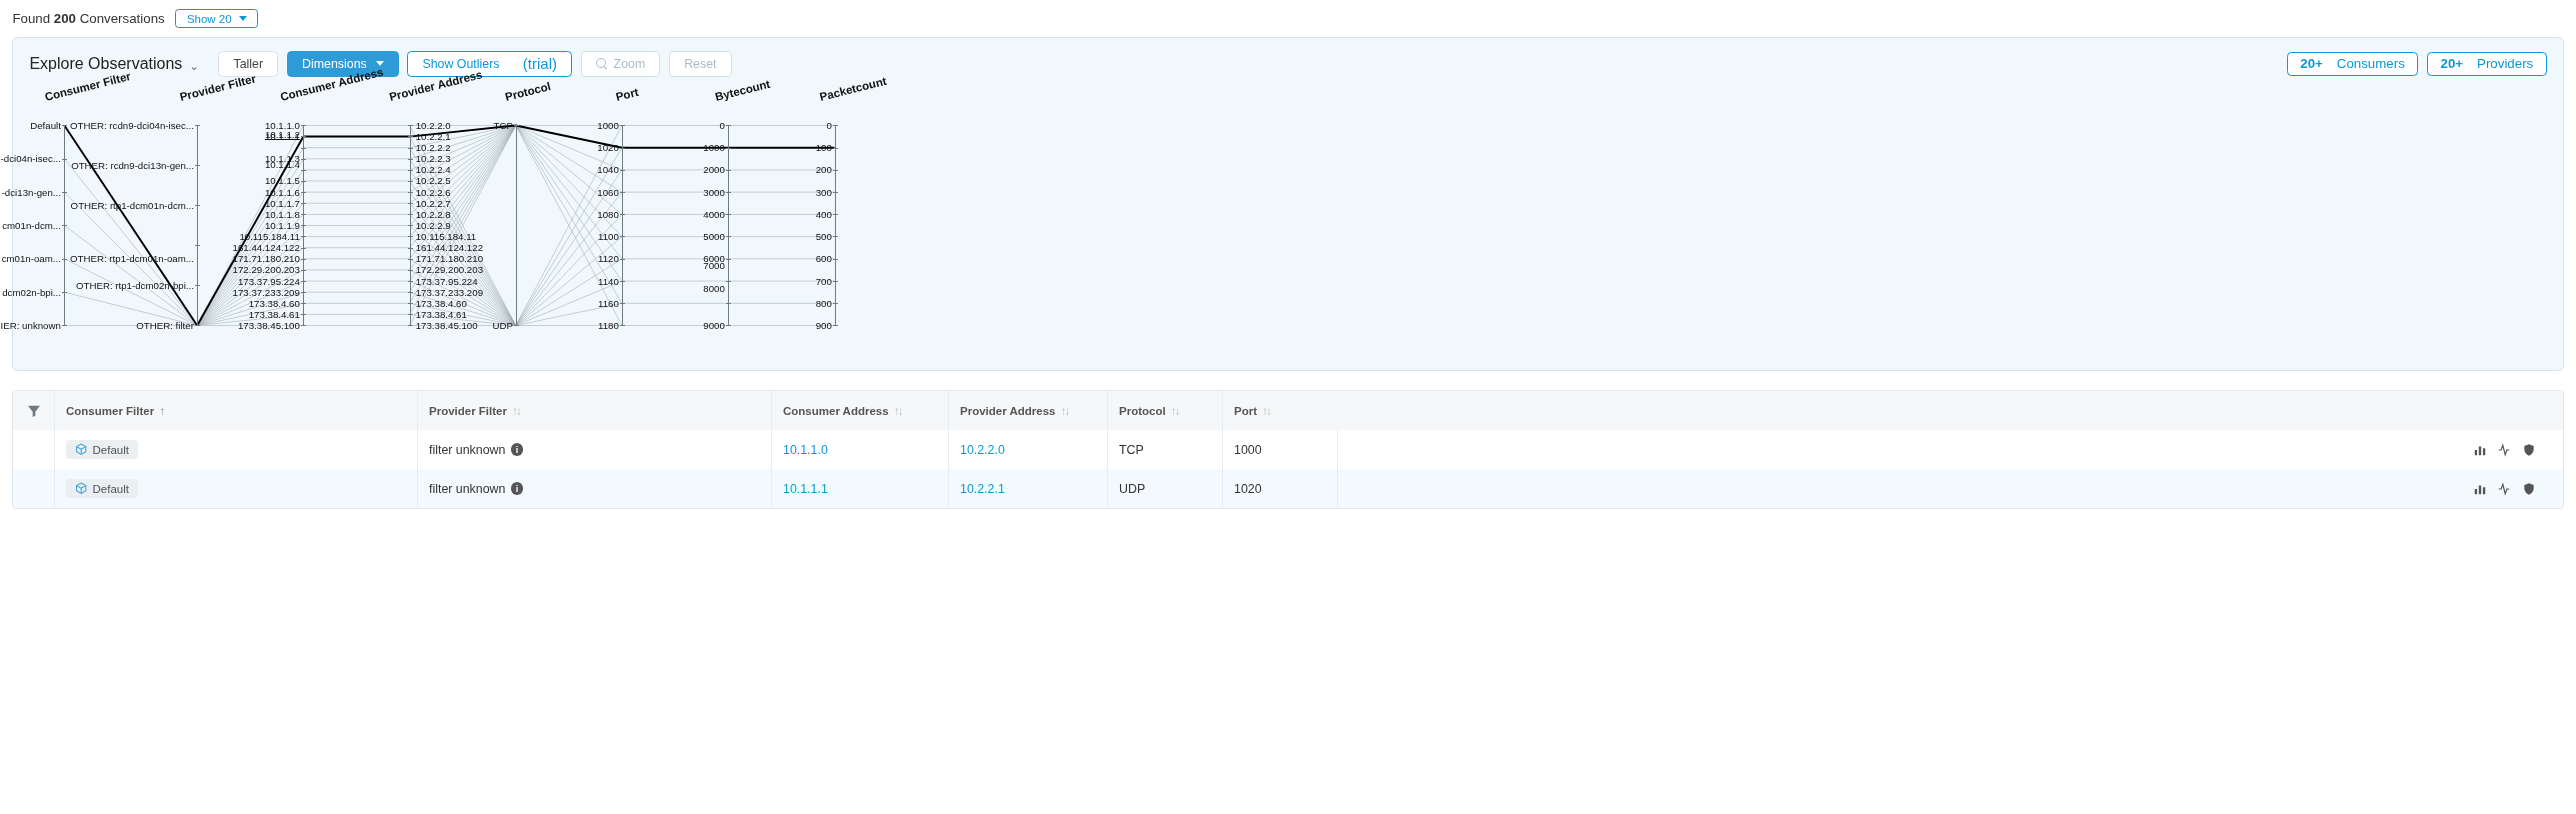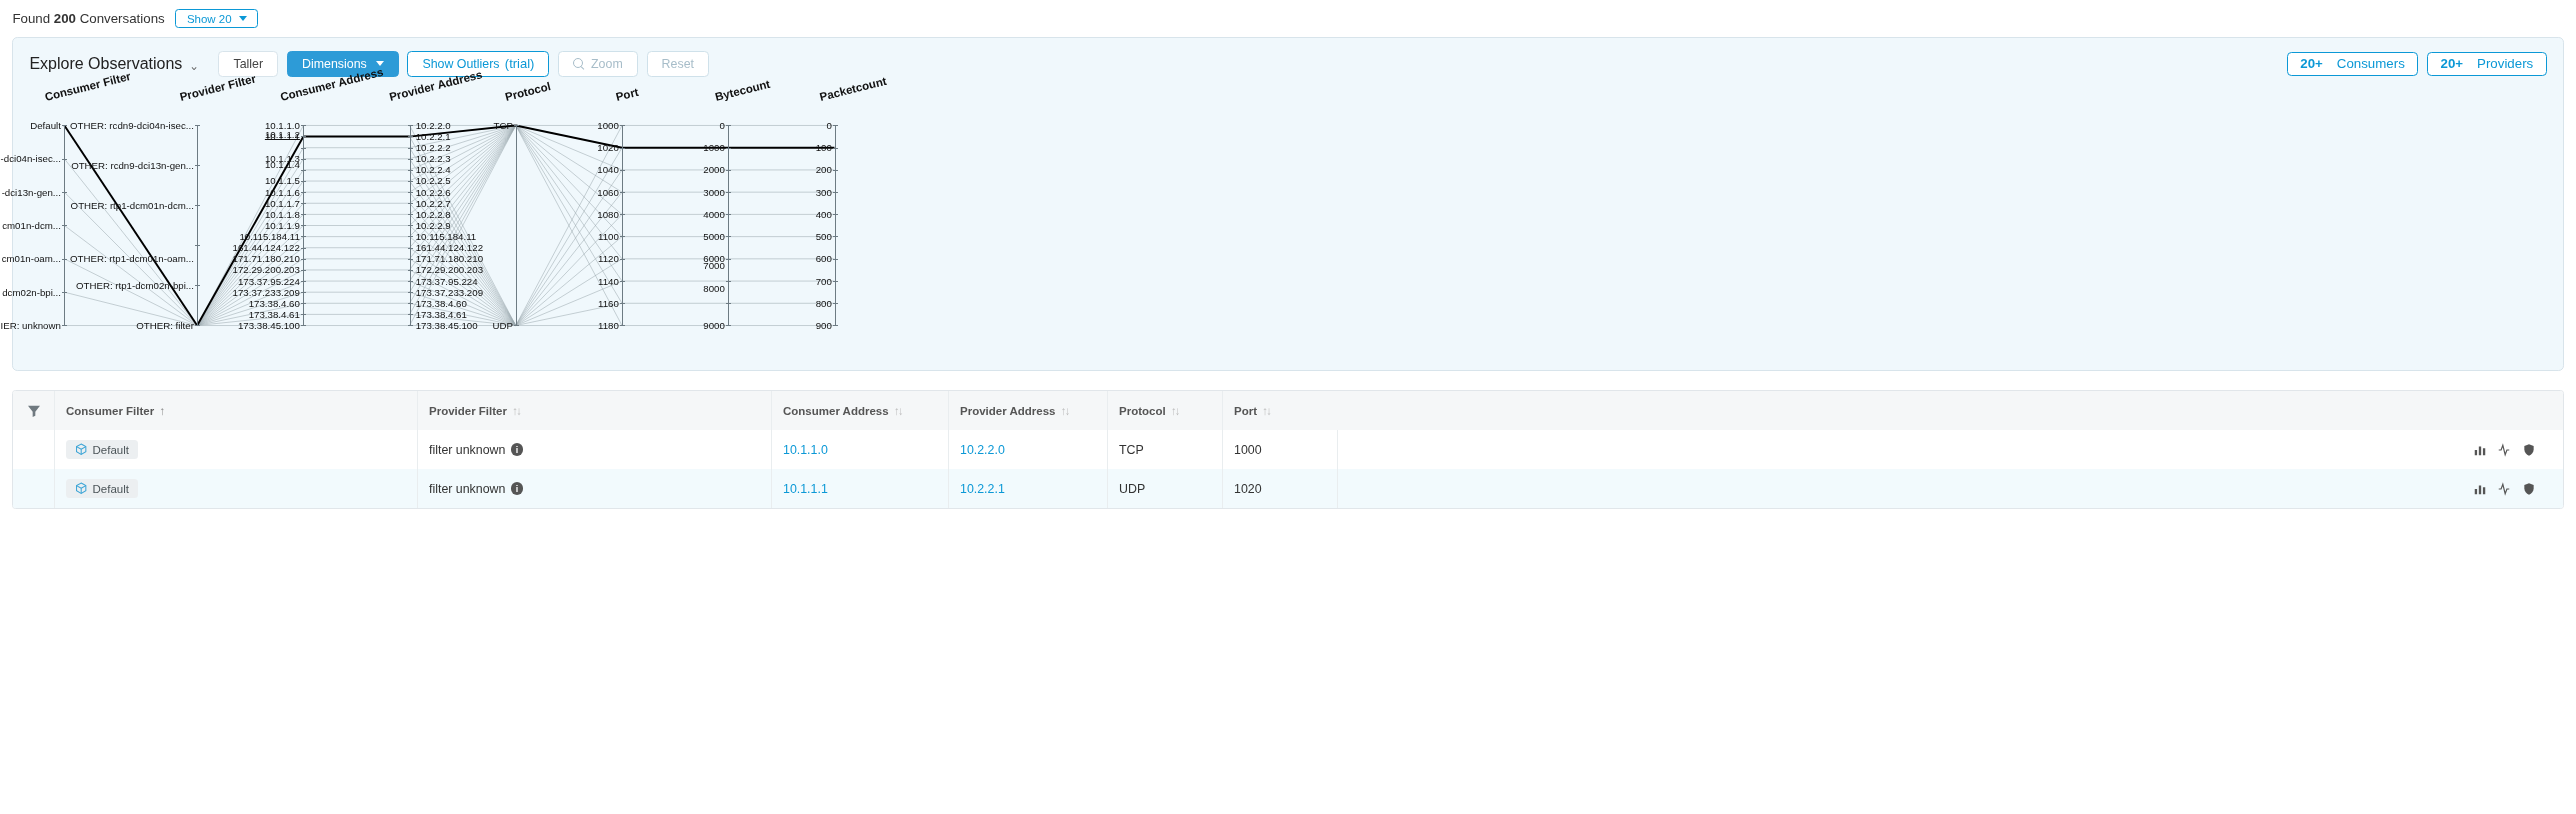--- a/index.html
+++ b/index.html
@@ -101,21 +101,21 @@
     border-color: var(--blue);
     color: var(--blue);
     background: #fff;
   }
   .btn.disabled {
     color: #a7bdc9;
     border-color: #cfe1ea;
     background: #fff;
     cursor: default;
   }
-  .btn sup { font-size: 13px; margin-left: 0; text-align: center; }
+  .btn sup { font-size: 15px; margin-left: 18px; text-align: center; }
   .caret-down-white {
     width:0;height:0;margin-left:3.5px;
     border-left:4.4px solid transparent;border-right:4.4px solid transparent;border-top:5.3px solid #fff;
   }
   .zoom-glass {
     width:12.4px;height:12.4px;position:relative;flex:none;
   }
   .zoom-glass::before{
     content:"";position:absolute;left:0;top:0;width:8px;height:8px;border:1.3px solid currentColor;border-radius:50%;
   }

